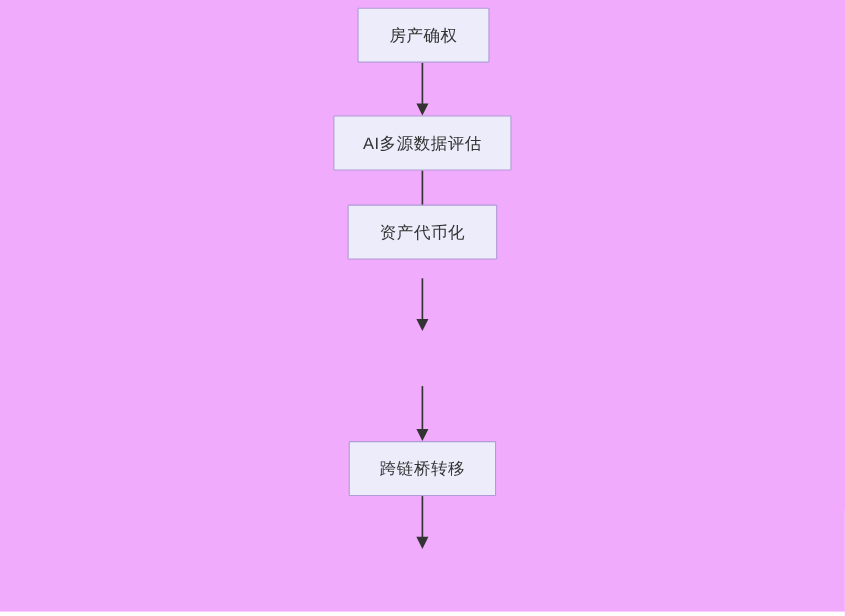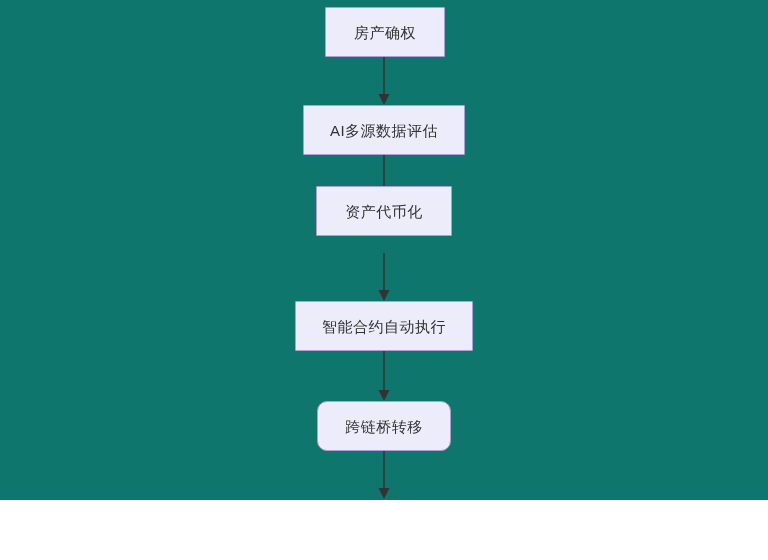--- a/index.html
+++ b/index.html
@@ -9,22 +9,22 @@
   body {
     width: 768px;
     height: 560px;
     background: #ffffff;
     font-family: "Liberation Sans", "DejaVu Sans", sans-serif;
     overflow: hidden;
   }
   #flowchart-canvas {
     position: relative;
     width: 768px;
-    height: 500px;
-    background: #0f766e;
+    height: 556px;
+    background: #f0abfc;
     text-align: center;
   }
   .flow-node {
     position: absolute;
     box-sizing: border-box;
     display: flex;
     align-items: center;
     justify-content: center;
     background: #ececfb;
     border: 1px solid #b09cd6;
@@ -90,22 +90,19 @@
   </div>
 
   <div class="flow-node" id="node-n2" style="left:303px; top:105px; width:162px;">
     <span class="flow-node-label">AI多源数据评估</span>
   </div>
 
   <div class="flow-node" id="node-n3" style="left:316px; top:186px; width:136px;">
     <span class="flow-node-label">资产代币化</span>
   </div>
 
-  <div class="flow-node" id="node-n4" style="left:295px; top:301px; width:178px;">
-    <span class="flow-node-label">智能合约自动执行</span>
-  </div>
 
-  <div class="flow-node" id="node-n5" style="left:317px; top:401px; width:134px;border-radius:10px;">
+  <div class="flow-node" id="node-n5" style="left:317px; top:401px; width:134px;">
     <span class="flow-node-label">跨链桥转移</span>
   </div>
 
 
 </div>
 
 </body></html>

